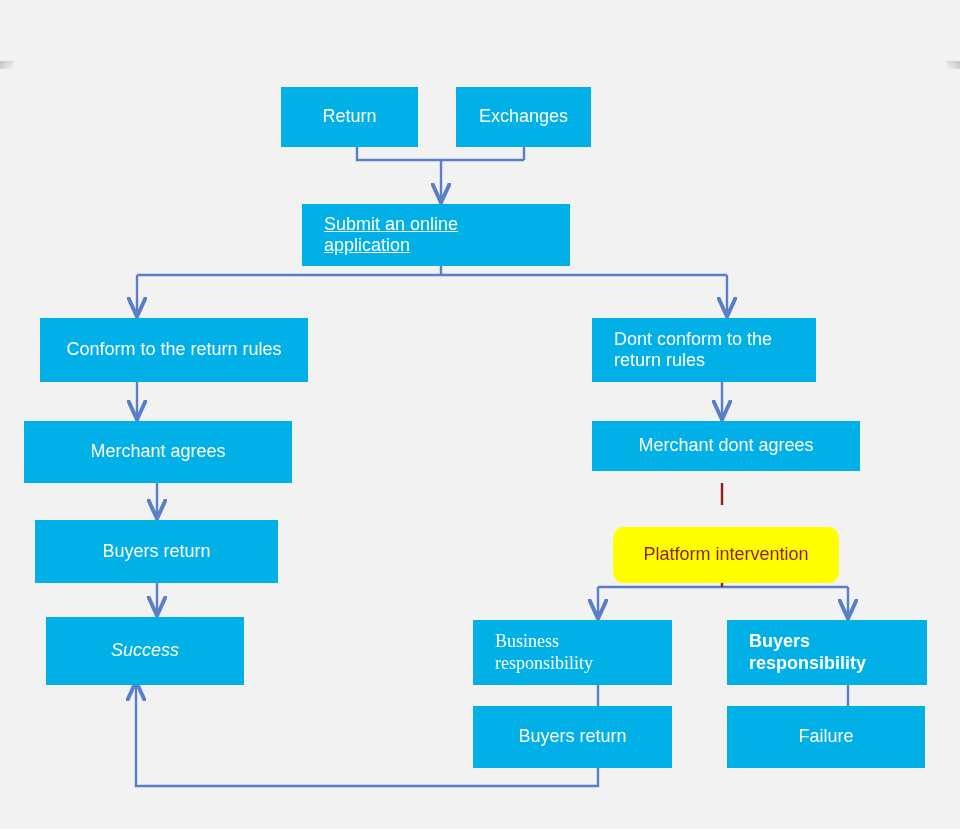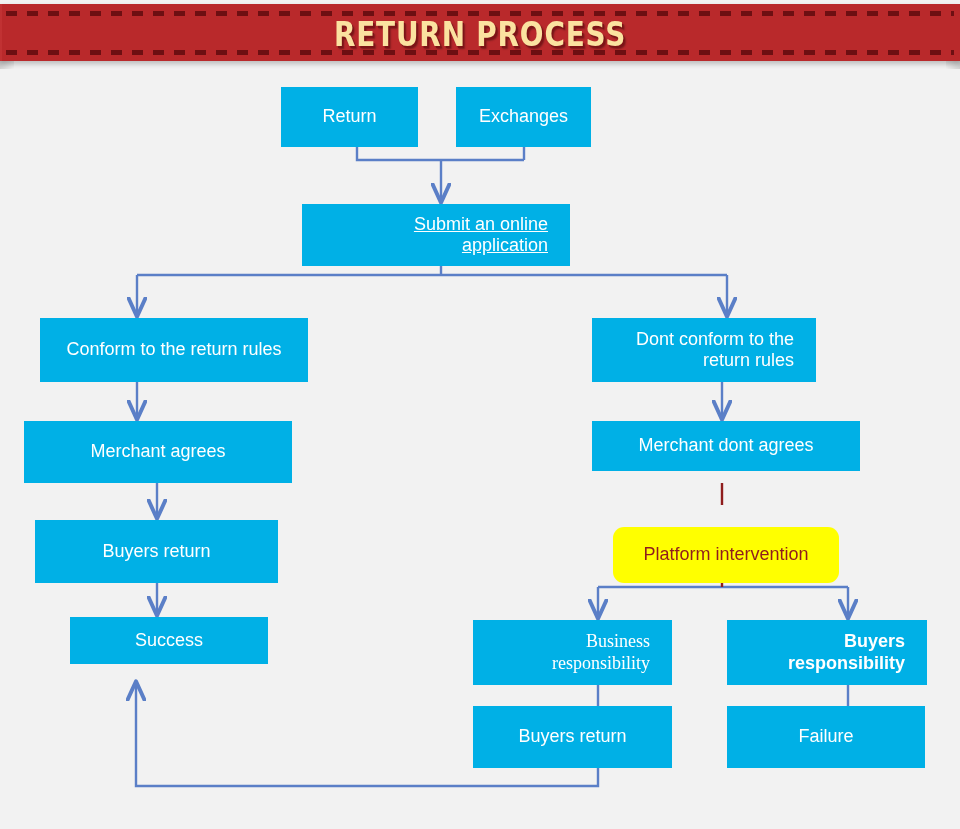--- a/index.html
+++ b/index.html
@@ -83,45 +83,40 @@
     width: 960px;
     height: 829px;
   }
 
   
   .node {
     position: absolute;
     display: flex;
     align-items: center;
     justify-content: center;
-    text-align: right;
+    text-align: left;
     color: #ffffff;
     font-size: 18px;
     line-height: 1.18;
     background: #00b0e6;
     box-sizing: border-box;
     padding: 2px 22px;
   }
   .node.yellow {
     background: #ffff00;
     color: #8f1d1d;
     border-radius: 11px;
     font-size: 18px;
   }
 </style>
 </head>
 <body>
 
 <div id="page">
 
-  <div id="banner">
-    <div class="dash-line" id="dash-top"></div>
-    <div class="dash-line" id="dash-bottom"></div>
-    <div id="banner-title">RETURN PROCESS</div>
-  </div>
   <div id="banner-shadow-left"></div>
   <div id="banner-shadow-right"></div>
 
   <svg id="connectors" viewBox="0 0 960 829" xmlns="http://www.w3.org/2000/svg">
     <defs>
       <marker id="arrow-blue" viewBox="0 0 12 10" refX="10" refY="5" markerWidth="9" markerHeight="8" orient="auto-start-reverse">
         <path d="M0,0 L11,5 L0,10" fill="none" stroke="#5b7fc7" stroke-width="2.2" stroke-linecap="round" stroke-linejoin="round"></path>
       </marker>
     </defs>
 
@@ -179,21 +174,21 @@
       </div>
       <div class="node" style="left: 592px; top: 421px; width: 268px; height: 50px;">
         <span>Merchant dont agrees</span>
       </div>
       <div class="node yellow" style="left: 613px; top: 527px; width: 226px; height: 56px;">
         <span>Platform intervention</span>
       </div>
       <div class="node" style="left: 35px; top: 520px; width: 243px; height: 63px;">
         <span>Buyers return</span>
       </div>
-      <div class="node" style="left: 70px; top: 617px; width: 198px; height: 47px;">
+      <div class="node" style="left: 46px; top: 617px; width: 198px; height: 68px; font-style: italic;">
         <span>Success</span>
       </div>
       <div class="node" style="left: 473px; top: 620px; width: 199px; height: 65px; font-family: Liberation Serif, serif;">
         <span>Business responsibility</span>
       </div>
       <div class="node" style="left: 727px; top: 620px; width: 200px; height: 65px; font-weight: bold;">
         <span>Buyers responsibility</span>
       </div>
       <div class="node" style="left: 473px; top: 706px; width: 199px; height: 62px;">
         <span>Buyers return</span>

